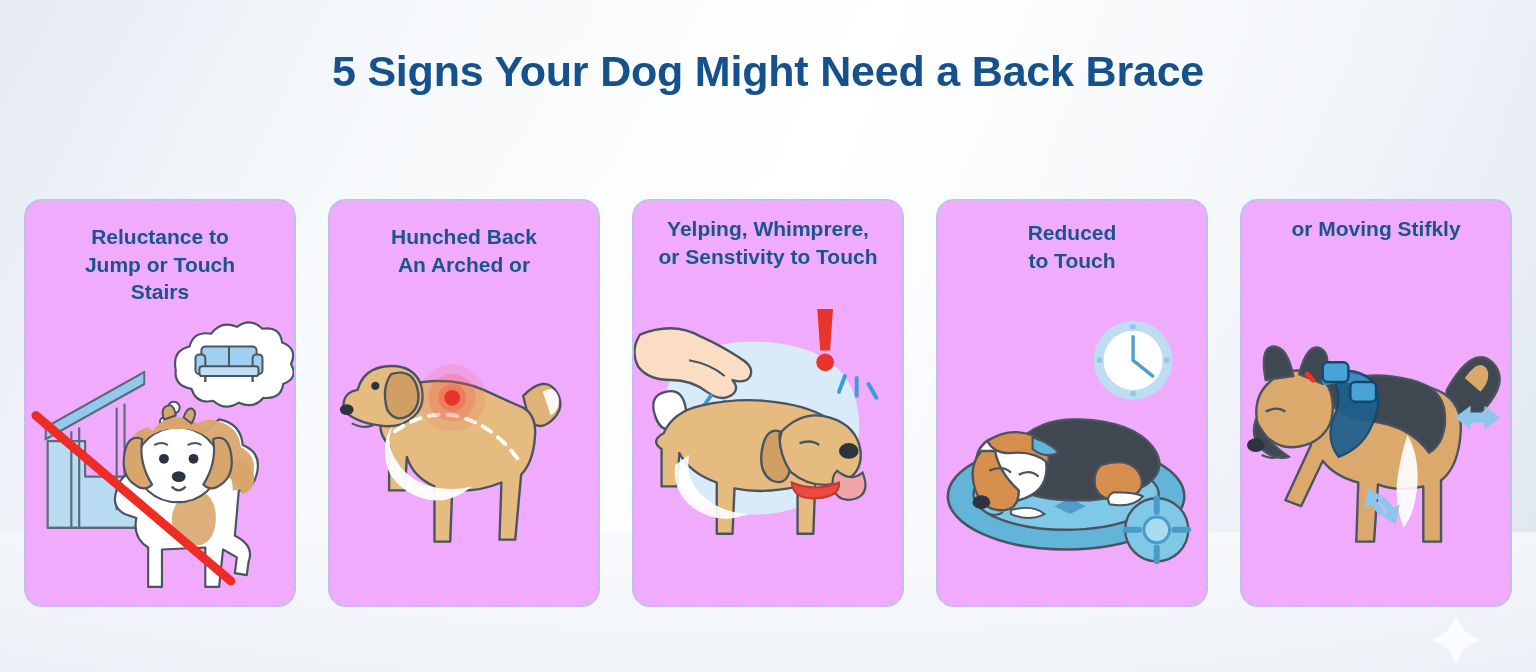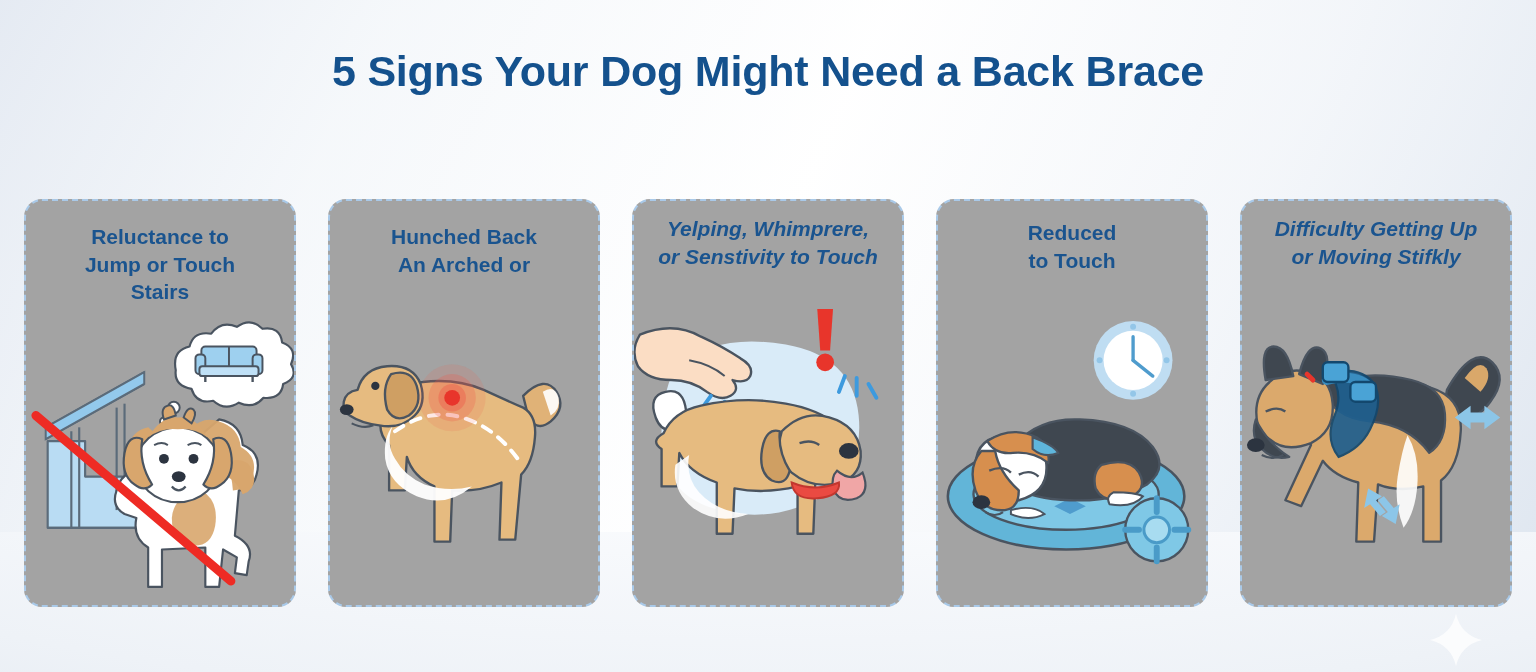--- a/index.html
+++ b/index.html
@@ -18,28 +18,28 @@
   .title{
     position:absolute;left:0;right:0;top:47px;text-align:center;
     font-size:43px;font-weight:bold;letter-spacing:-.2px;
     color:#14518d;white-space:nowrap;
   }
 
   .cards{position:absolute;left:24px;top:199px;width:1488px;height:408px;
     display:flex;justify-content:space-between;}
   .card{
     width:272px;height:408px;box-sizing:border-box;
-    background:#a3a3a3;border:2px dashed #a9c9e8;border-radius:18px;
+    background:#f0abfc;border:2px dashed #a9c9e8;border-radius:18px;
     position:relative;
   }
   .card-title{
     position:absolute;left:-14px;right:-14px;top:22px;text-align:center;
     font-size:21px;font-weight:bold;line-height:1.32;color:#1a548f;
   }
-  .card-3 .card-title,.card-5 .card-title{top:14px;font-style:italic;}
+  .card-3 .card-title,.card-5 .card-title{top:14px;}
   .card-4 .card-title{top:18px;}
   .art{position:absolute;left:0;right:0;bottom:6px;height:300px;}
   .art svg{display:block;width:100%;height:100%;}
 
   .sparkle{position:absolute;left:1428px;top:612px;width:56px;height:56px;opacity:.85;}
 </style>
 </head>
 <body>
 
 <div class="page">
@@ -235,21 +235,20 @@
             <circle cx="222" cy="232" r="32" fill="#7fc8e6" stroke="#4a5460" stroke-width="2.4"></circle>
             <path d="M222 200 l0 14 M222 250 l0 14 M190 232 l14 0 M240 232 l14 0" stroke="#4a9bc8" stroke-width="6" stroke-linecap="round"></path>
             <circle cx="222" cy="232" r="13" fill="#a8dcf0" stroke="#4a9bc8" stroke-width="3"></circle>
           </g>
         </svg>
       </div>
     </div>
 
     <div class="card card-5">
       <div class="card-title">
-        <div>Difficulty Getting Up</div>
         <div>or Moving Stifkly</div>
       </div>
       <div class="art">
         <svg viewBox="0 0 272 300" xmlns="http://www.w3.org/2000/svg">
           <g>
 
             <path d="M208 90 q26 -46 46 -28 q16 16 -2 40 q-16 22 -34 14 q-14 -8 -10 -26 Z" fill="#3f4750" stroke="#4a5460" stroke-width="2.4" stroke-linejoin="round"></path>
             <path d="M226 78 q14 -20 22 -10 q6 10 -6 24" fill="#d9a86a"></path>
 
             <path d="M46 108 q20 -26 58 -30 q52 -6 88 10 q32 10 30 44 q-2 36 -20 50 l0 62 l-18 0 l0 -56 q-26 6 -46 -2 l-4 58 l-18 0 l2 -60 q-24 -6 -36 -22 l-22 46 l-16 -6 l26 -56 q-16 -20 -24 -38 Z" fill="#dba96c" stroke="#4a5460" stroke-width="2.4" stroke-linejoin="round"></path>

